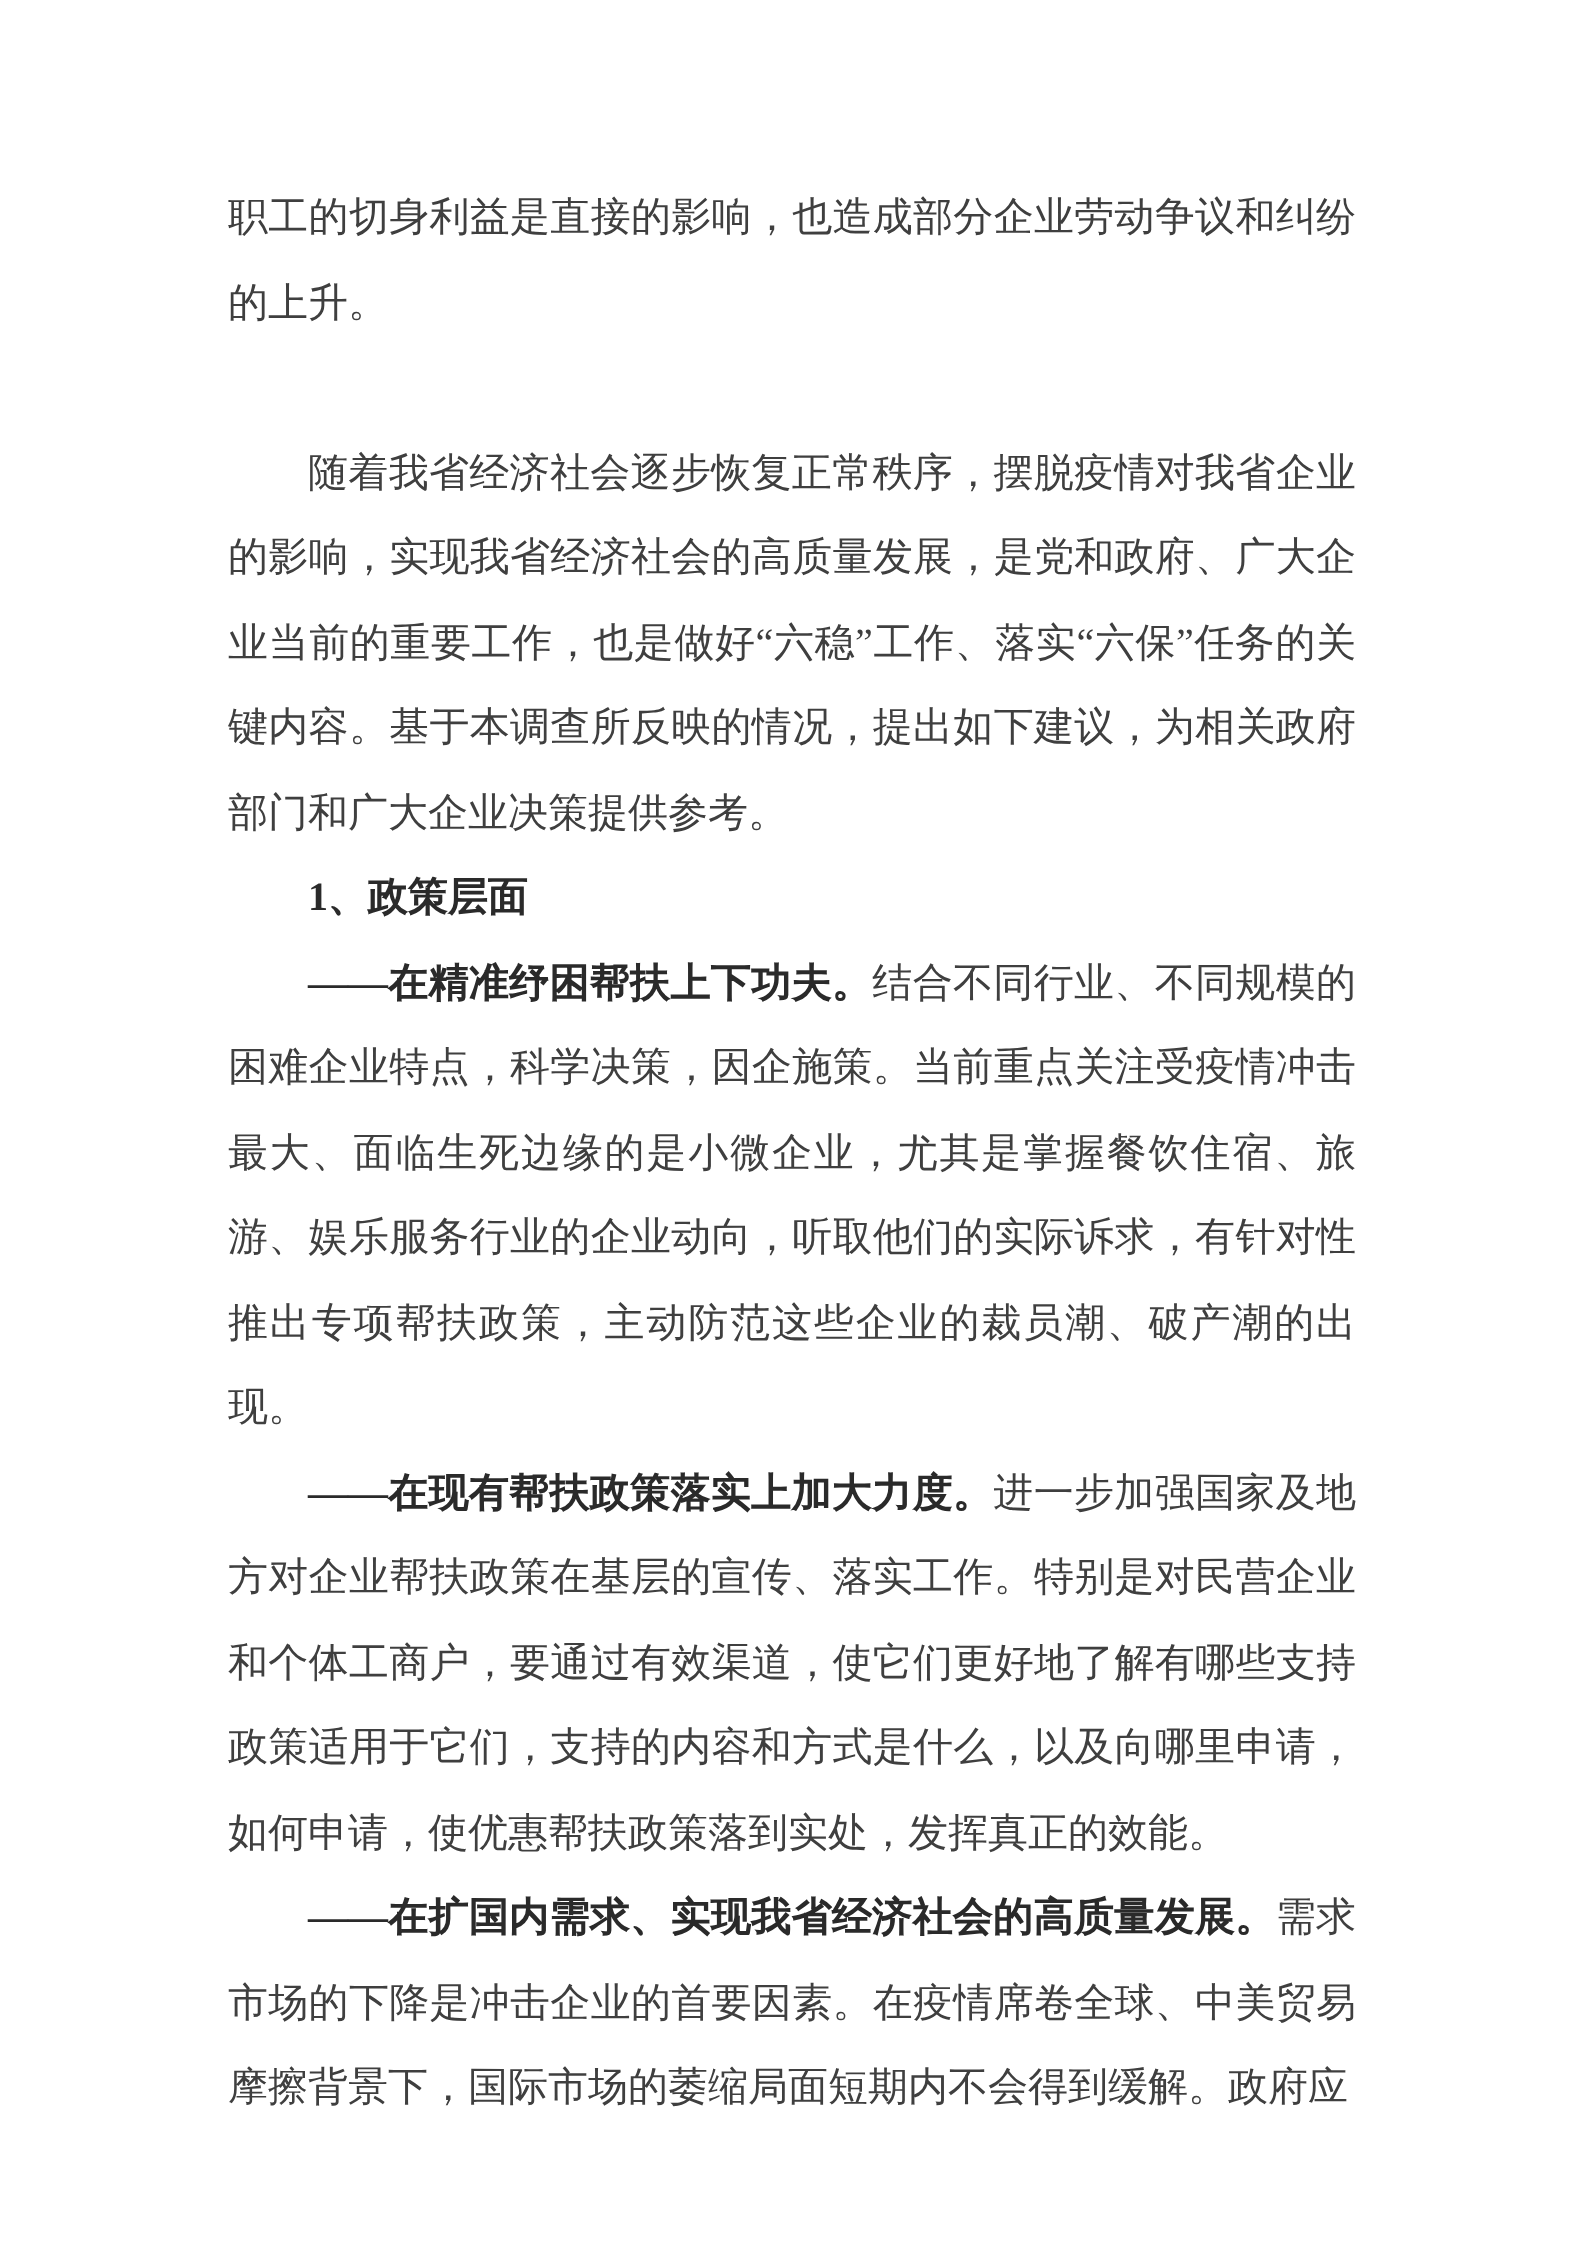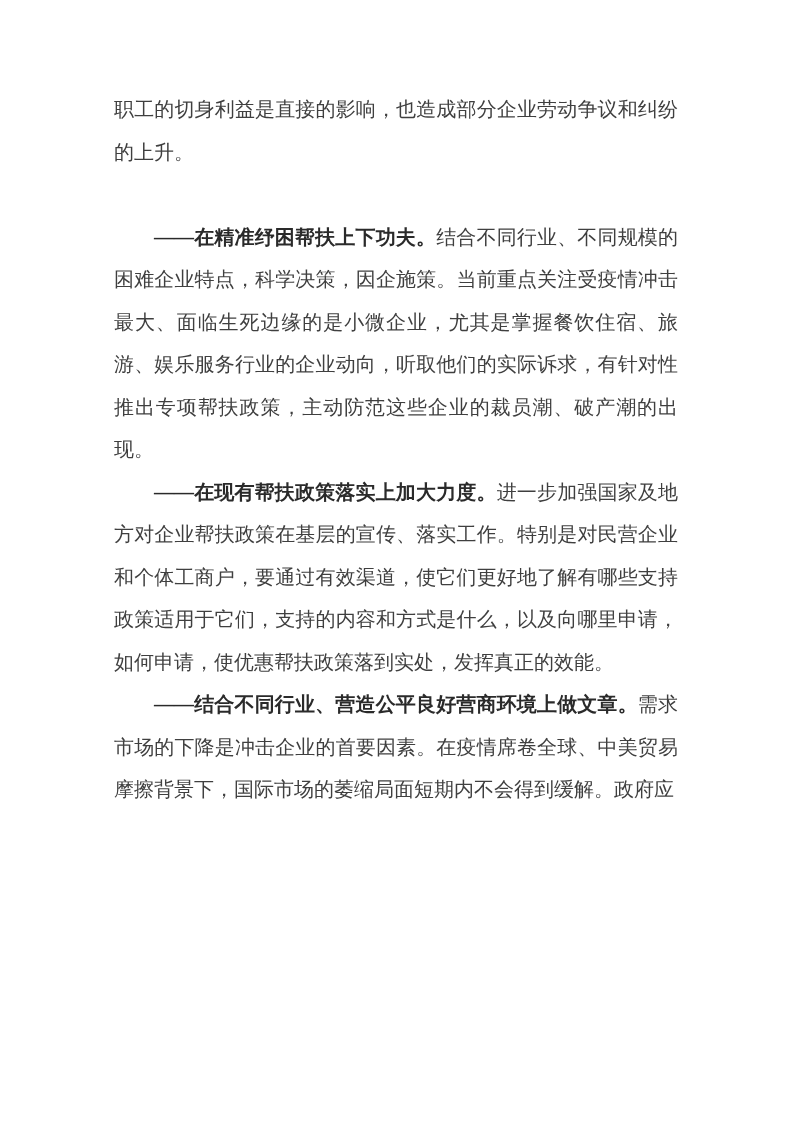--- a/index.html
+++ b/index.html
@@ -39,17 +39,19 @@
     color: var(--bold-color, #2a2a2a);
   }
 </style>
 </head>
 <body>
 
 <div class="doc-page">
   <div>
       <p class=""><span class="seg">职工的切身利益是直接的影响，也造成部分企业劳动争议和纠纷的上升。</span></p>
       <p class="empty-line"></p>
+      <p class="para-indent"><span class="seg">随着我省经济社会逐步恢复正常秩序，摆脱疫情对我省企业的影响，实现我省经济社会的高质量发展，是党和政府、广大企业当前的重要工作，也是做好“六稳”工作、落实“六保”任务的关键内容。基于本调查所反映的情况，提出如下建议，为相关政府部门和广大企业决策提供参考。</span></p>
+      <p class="para-indent"><span class="seg-bold">1、政策层面</span></p>
       <p class="para-indent"><span class="seg-bold">——在精准纾困帮扶上下功夫。</span><span class="seg">结合不同行业、不同规模的困难企业特点，科学决策，因企施策。当前重点关注受疫情冲击最大、面临生死边缘的是小微企业，尤其是掌握餐饮住宿、旅游、娱乐服务行业的企业动向，听取他们的实际诉求，有针对性推出专项帮扶政策，主动防范这些企业的裁员潮、破产潮的出现。</span></p>
       <p class="para-indent"><span class="seg-bold">——在现有帮扶政策落实上加大力度。</span><span class="seg">进一步加强国家及地方对企业帮扶政策在基层的宣传、落实工作。特别是对民营企业和个体工商户，要通过有效渠道，使它们更好地了解有哪些支持政策适用于它们，支持的内容和方式是什么，以及向哪里申请，如何申请，使优惠帮扶政策落到实处，发挥真正的效能。</span></p>
-      <p class="para-indent"><span class="seg-bold">——结合不同行业、营造公平良好营商环境上做文章。</span><span class="seg">需求市场的下降是冲击企业的首要因素。在疫情席卷全球、中美贸易摩擦背景下，国际市场的萎缩局面短期内不会得到缓解。政府应</span></p>
+      <p class="para-indent"><span class="seg-bold">——在扩国内需求、实现我省经济社会的高质量发展。</span><span class="seg">需求市场的下降是冲击企业的首要因素。在疫情席卷全球、中美贸易摩擦背景下，国际市场的萎缩局面短期内不会得到缓解。政府应</span></p>
     </div>
 </div>
 
 </body></html>

